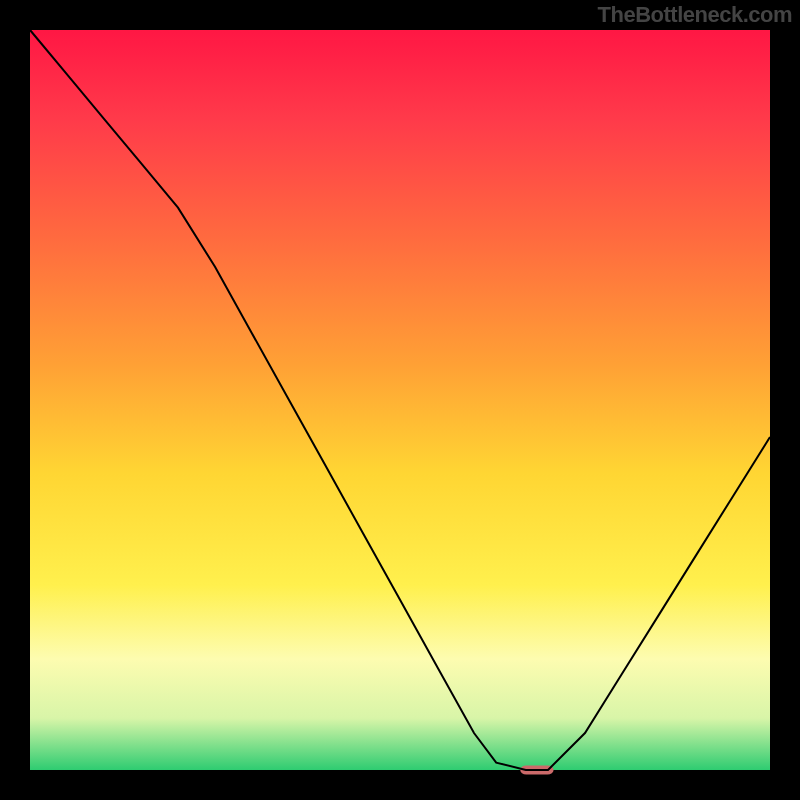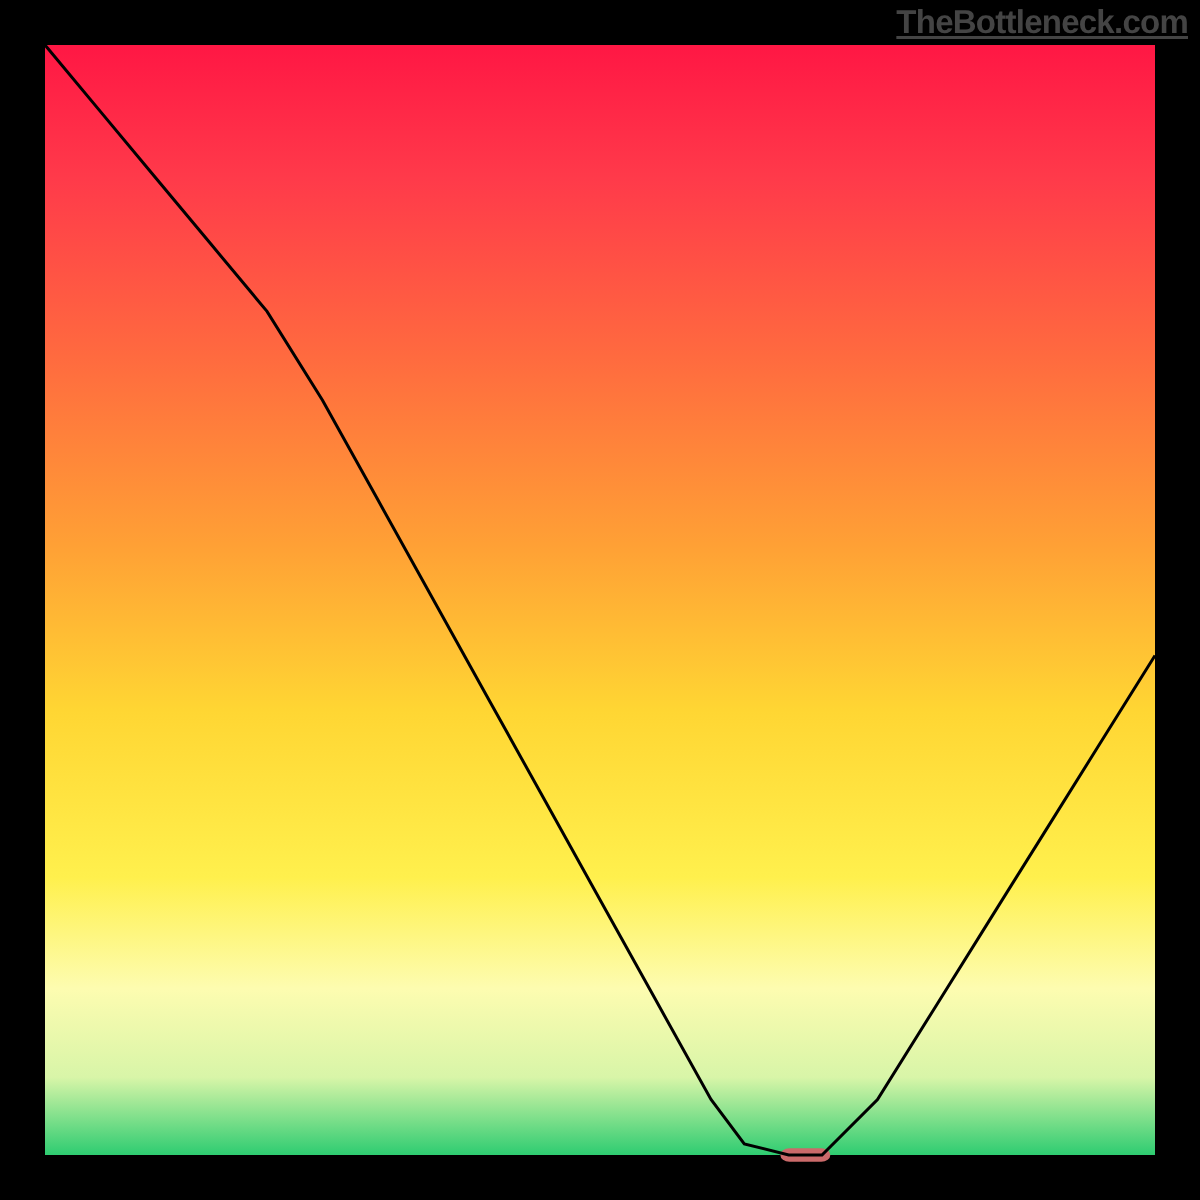--- a/index.html
+++ b/index.html
@@ -17,21 +17,20 @@
   }
   .watermark {
     position: absolute;
     top: 2px;
     right: 8px;
     font-size: 22px;
     font-weight: bold;
     color: #444;
     z-index: 10;
     letter-spacing: -0.5px;
-    text-decoration: underline;
   }
   svg {
     display: block;
   }
 </style>
 </head>
 <body>
 
 <div class="chart-container">
   <div class="watermark">TheBottleneck.com</div>

